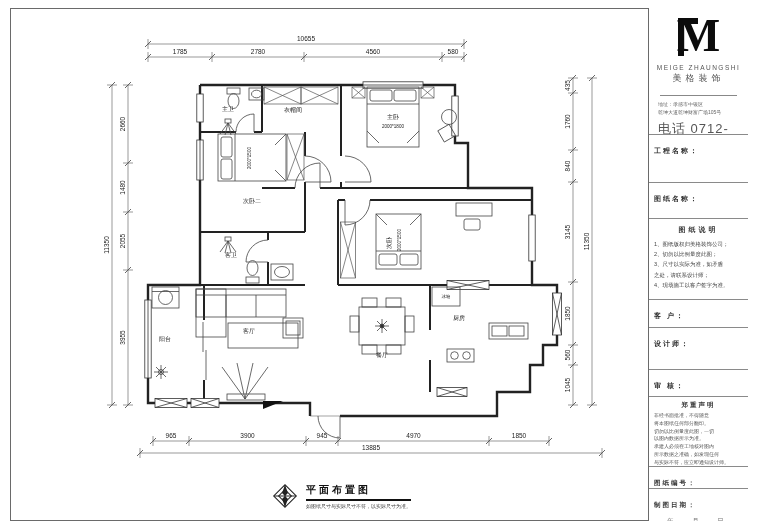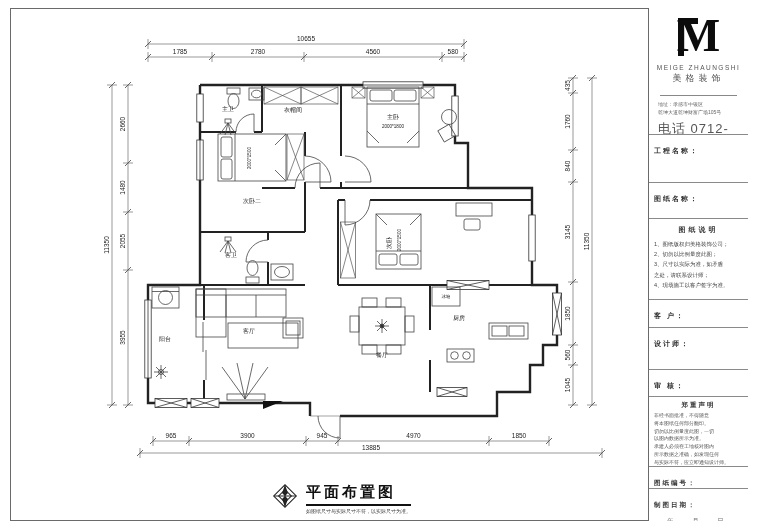--- a/index.html
+++ b/index.html
@@ -5,21 +5,21 @@
   html,body{margin:0;padding:0;background:#e8e8e8;}
   #sheet{position:relative;width:760px;height:530px;background:#ffffff;overflow:hidden;
          font-family:"Liberation Sans",sans-serif;color:#222;}
   .sheet-border{position:absolute;left:10px;top:8px;width:738px;height:513px;
                 border:1px solid #6a6a6a;box-sizing:border-box;}
   
   #plan-wrap{position:absolute;left:0;top:0;width:648px;height:530px;}
   #plan-svg{position:absolute;left:0;top:0;}
   
   .sheet-title{position:absolute;left:272px;top:483px;width:170px;display:flex;align-items:flex-start;gap:8px;}
-  .sheet-title .t-main{font-size:15px;font-weight:bold;letter-spacing:3px;color:#111;
+  .sheet-title .t-main{font-size:10px;font-weight:bold;letter-spacing:3px;color:#111;
         border-bottom:2px solid #111;padding-bottom:2px;white-space:nowrap;}
   .sheet-title .t-sub{font-size:5px;color:#444;margin-top:2px;white-space:nowrap;}
   
   .tblock{position:absolute;left:648px;top:8px;width:100px;height:513px;box-sizing:border-box;
           border-left:1px solid #6a6a6a;display:flex;flex-direction:column;background:#fff;}
   .tb-row{box-sizing:border-box;border-bottom:1px solid #8a8a8a;padding:4px 5px;overflow:hidden;position:relative;}
   .tb-label{font-size:7px;color:#333;letter-spacing:2px;font-weight:bold;}
   .tb-logo{height:127px;text-align:center;padding-top:2px;}
   .monogram{position:relative;height:52px;font-family:"Liberation Serif",serif;}
   .mg-m{font-size:46px;font-weight:bold;color:#0c0c0c;line-height:52px;}

